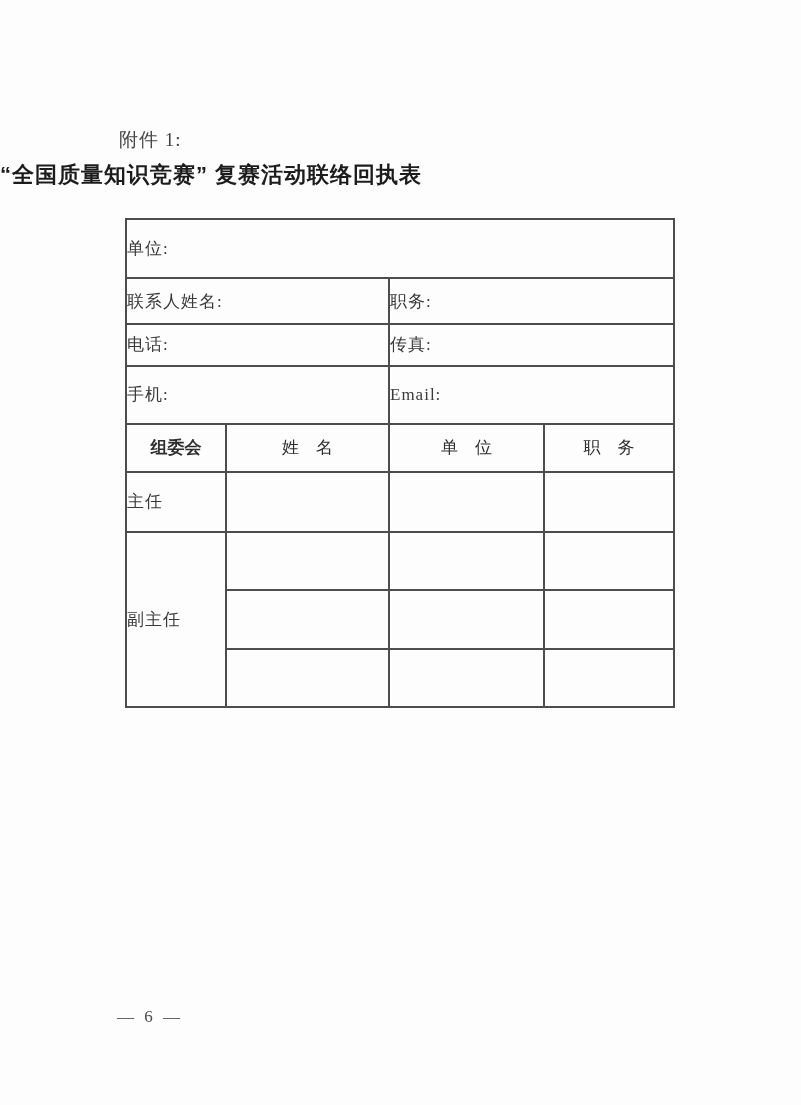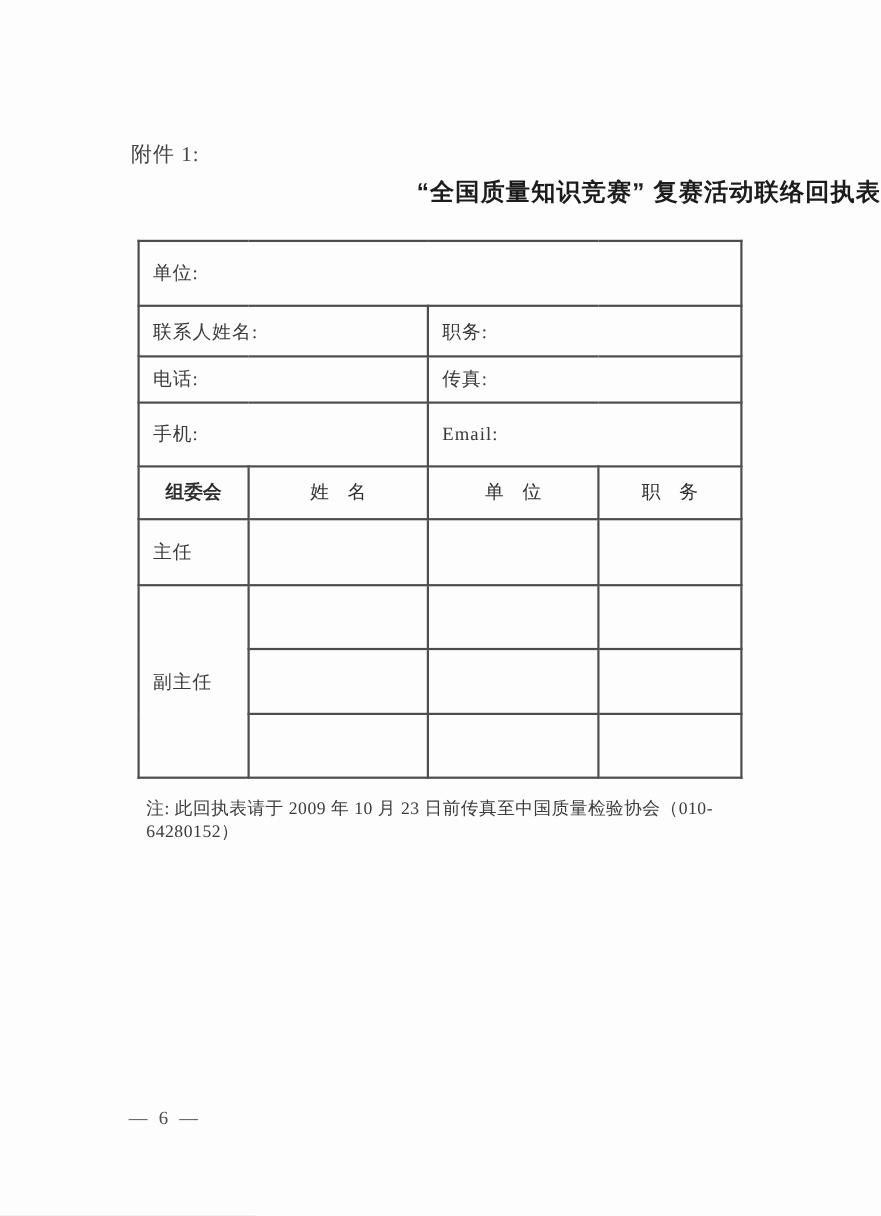--- a/index.html
+++ b/index.html
@@ -19,21 +19,21 @@
     top: 127px;
     font-size: 19px;
     letter-spacing: 1px;
     color: #444;
   }
   .doc-title {
     position: absolute;
     left: 0;
     top: 160px;
     width: 801px;
-    text-align: right;
+    text-align: left;
     font-family: "Liberation Sans", "DejaVu Sans", sans-serif;
     font-weight: bold;
     font-size: 22px;
     color: #1c1c1c;
     letter-spacing: 1px;
   }
   table.form-table {
     position: absolute;
     left: 125px;
     top: 218px;
@@ -45,21 +45,21 @@
   .form-table td, .form-table th {
     border: 2px solid #4d4d4d;
     vertical-align: middle;
     font-size: 17px;
     font-weight: normal;
     color: #3a3a3a;
     padding: 0;
   }
   .form-table td.label-cell {
     text-align: left;
-    padding-left: 12px;
+    padding-left: 0;
     letter-spacing: 1px;
   }
   .form-table tr.header-row th {
     height: 46px;
     text-align: center;
     font-family: Liberation Sans, sans-serif;
     font-size: 17px;
     color: #2e2e2e;
     margin-top: 16px;
   }
@@ -138,17 +138,16 @@
         <td></td>
       </tr>
       <tr style="height:56px">
         <td></td>
         <td></td>
         <td></td>
       </tr>
     </tbody>
   </table>
 
-  <div class="note">注: 此回执表请于 2009 年 10 月 23 日前传真至中国质量检验协会（010-64280152）</div>
 
   <div class="page-number">— 6 —</div>
 
 </div>
 
 </body></html>

